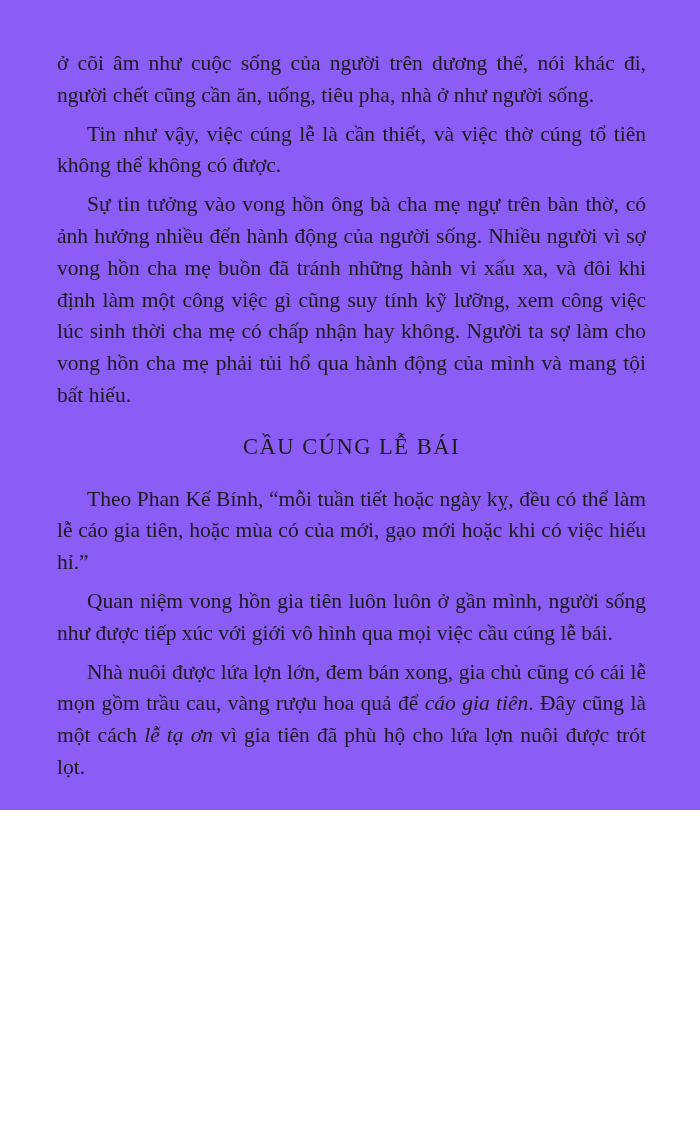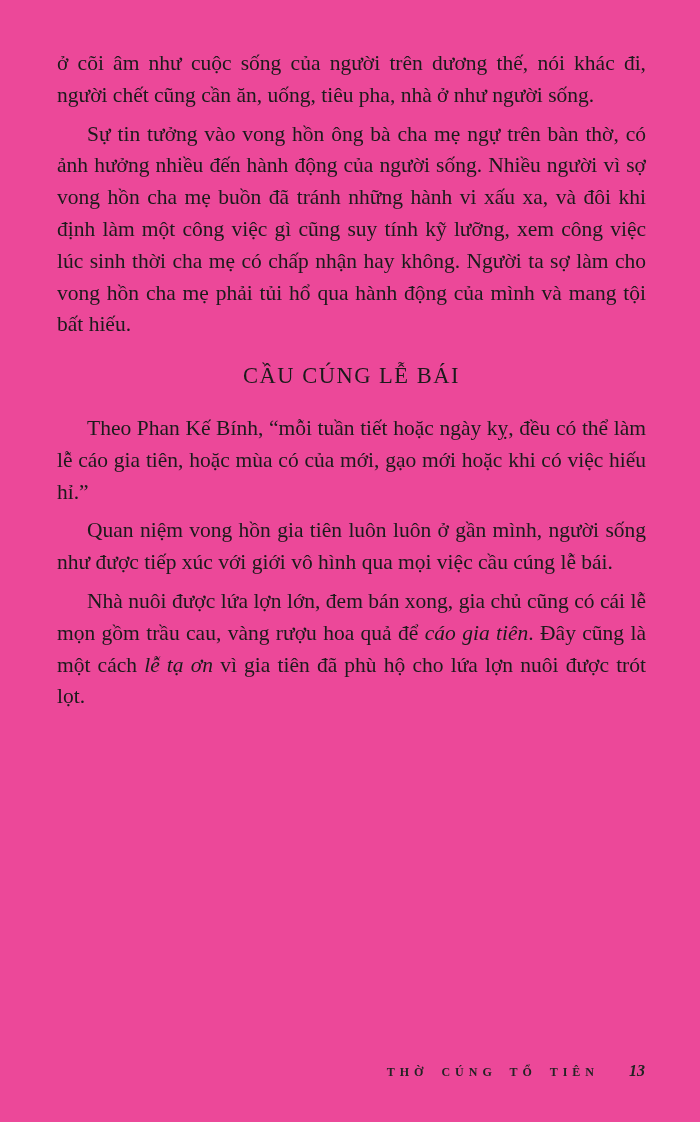--- a/index.html
+++ b/index.html
@@ -1,21 +1,21 @@
 <!DOCTYPE html>
 <html><head>
 <meta charset="utf-8">
 <style>
   * { margin: 0; padding: 0; box-sizing: border-box; }
   html, body { background: #ffffff; }
   .page {
     position: relative;
     width: 700px;
-    height: 1122px;
-    background: #ec4899;
+    height: 810px;
+    background: #8b5cf6;
     overflow: hidden;
     font-family: "Liberation Serif", "DejaVu Serif", serif;
     color: #1b1b1b;
   }
   .body-text {
     position: absolute;
     left: 57px;
     top: 48px;
     width: 589px;
     font-size: 21.5px;
@@ -86,20 +86,21 @@
     margin-top: 40px;
   }
 </style>
 </head>
 <body>
 
 <div class="page">
 
   <main class="body-text">
     <p class="para no-indent">ở cõi âm như cuộc sống của người trên dương thế, nói khác đi, người chết cũng cần ăn, uống, tiêu pha, nhà ở như người sống.</p>
+    <p class="para">Tin như vậy, việc cúng lễ là cần thiết, và việc thờ cúng tổ tiên không thể không có được.</p>
     <p class="para">Sự tin tưởng vào vong hồn ông bà cha mẹ ngự trên bàn thờ, có ảnh hưởng nhiều đến hành động của người sống. Nhiều người vì sợ vong hồn cha mẹ buồn đã tránh những hành vi xấu xa, và đôi khi định làm một công việc gì cũng suy tính kỹ lưỡng, xem công việc lúc sinh thời cha mẹ có chấp nhận hay không. Người ta sợ làm cho vong hồn cha mẹ phải tủi hổ qua hành động của mình và mang tội bất hiếu.</p>
 
     <h2 class="section-heading">CẦU CÚNG LỄ BÁI</h2>
 
     <p class="para">Theo Phan Kế Bính, “mỗi tuần tiết hoặc ngày kỵ, đều có thể làm lễ cáo gia tiên, hoặc mùa có của mới, gạo mới hoặc khi có việc hiếu hỉ.”</p>
     <p class="para">Quan niệm vong hồn gia tiên luôn luôn ở gần mình, người sống như được tiếp xúc với giới vô hình qua mọi việc cầu cúng lễ bái.</p>
     <p class="para"><span>Nhà nuôi được lứa lợn lớn, đem bán xong, gia chủ cũng có cái lễ mọn gồm trầu cau, vàng rượu hoa quả để </span><em>cáo gia tiên</em><span>. Đây cũng là một cách </span><em>lễ tạ ơn</em><span> vì gia tiên đã phù hộ cho lứa lợn nuôi được trót lọt.</span></p>
   </main>
 
 

